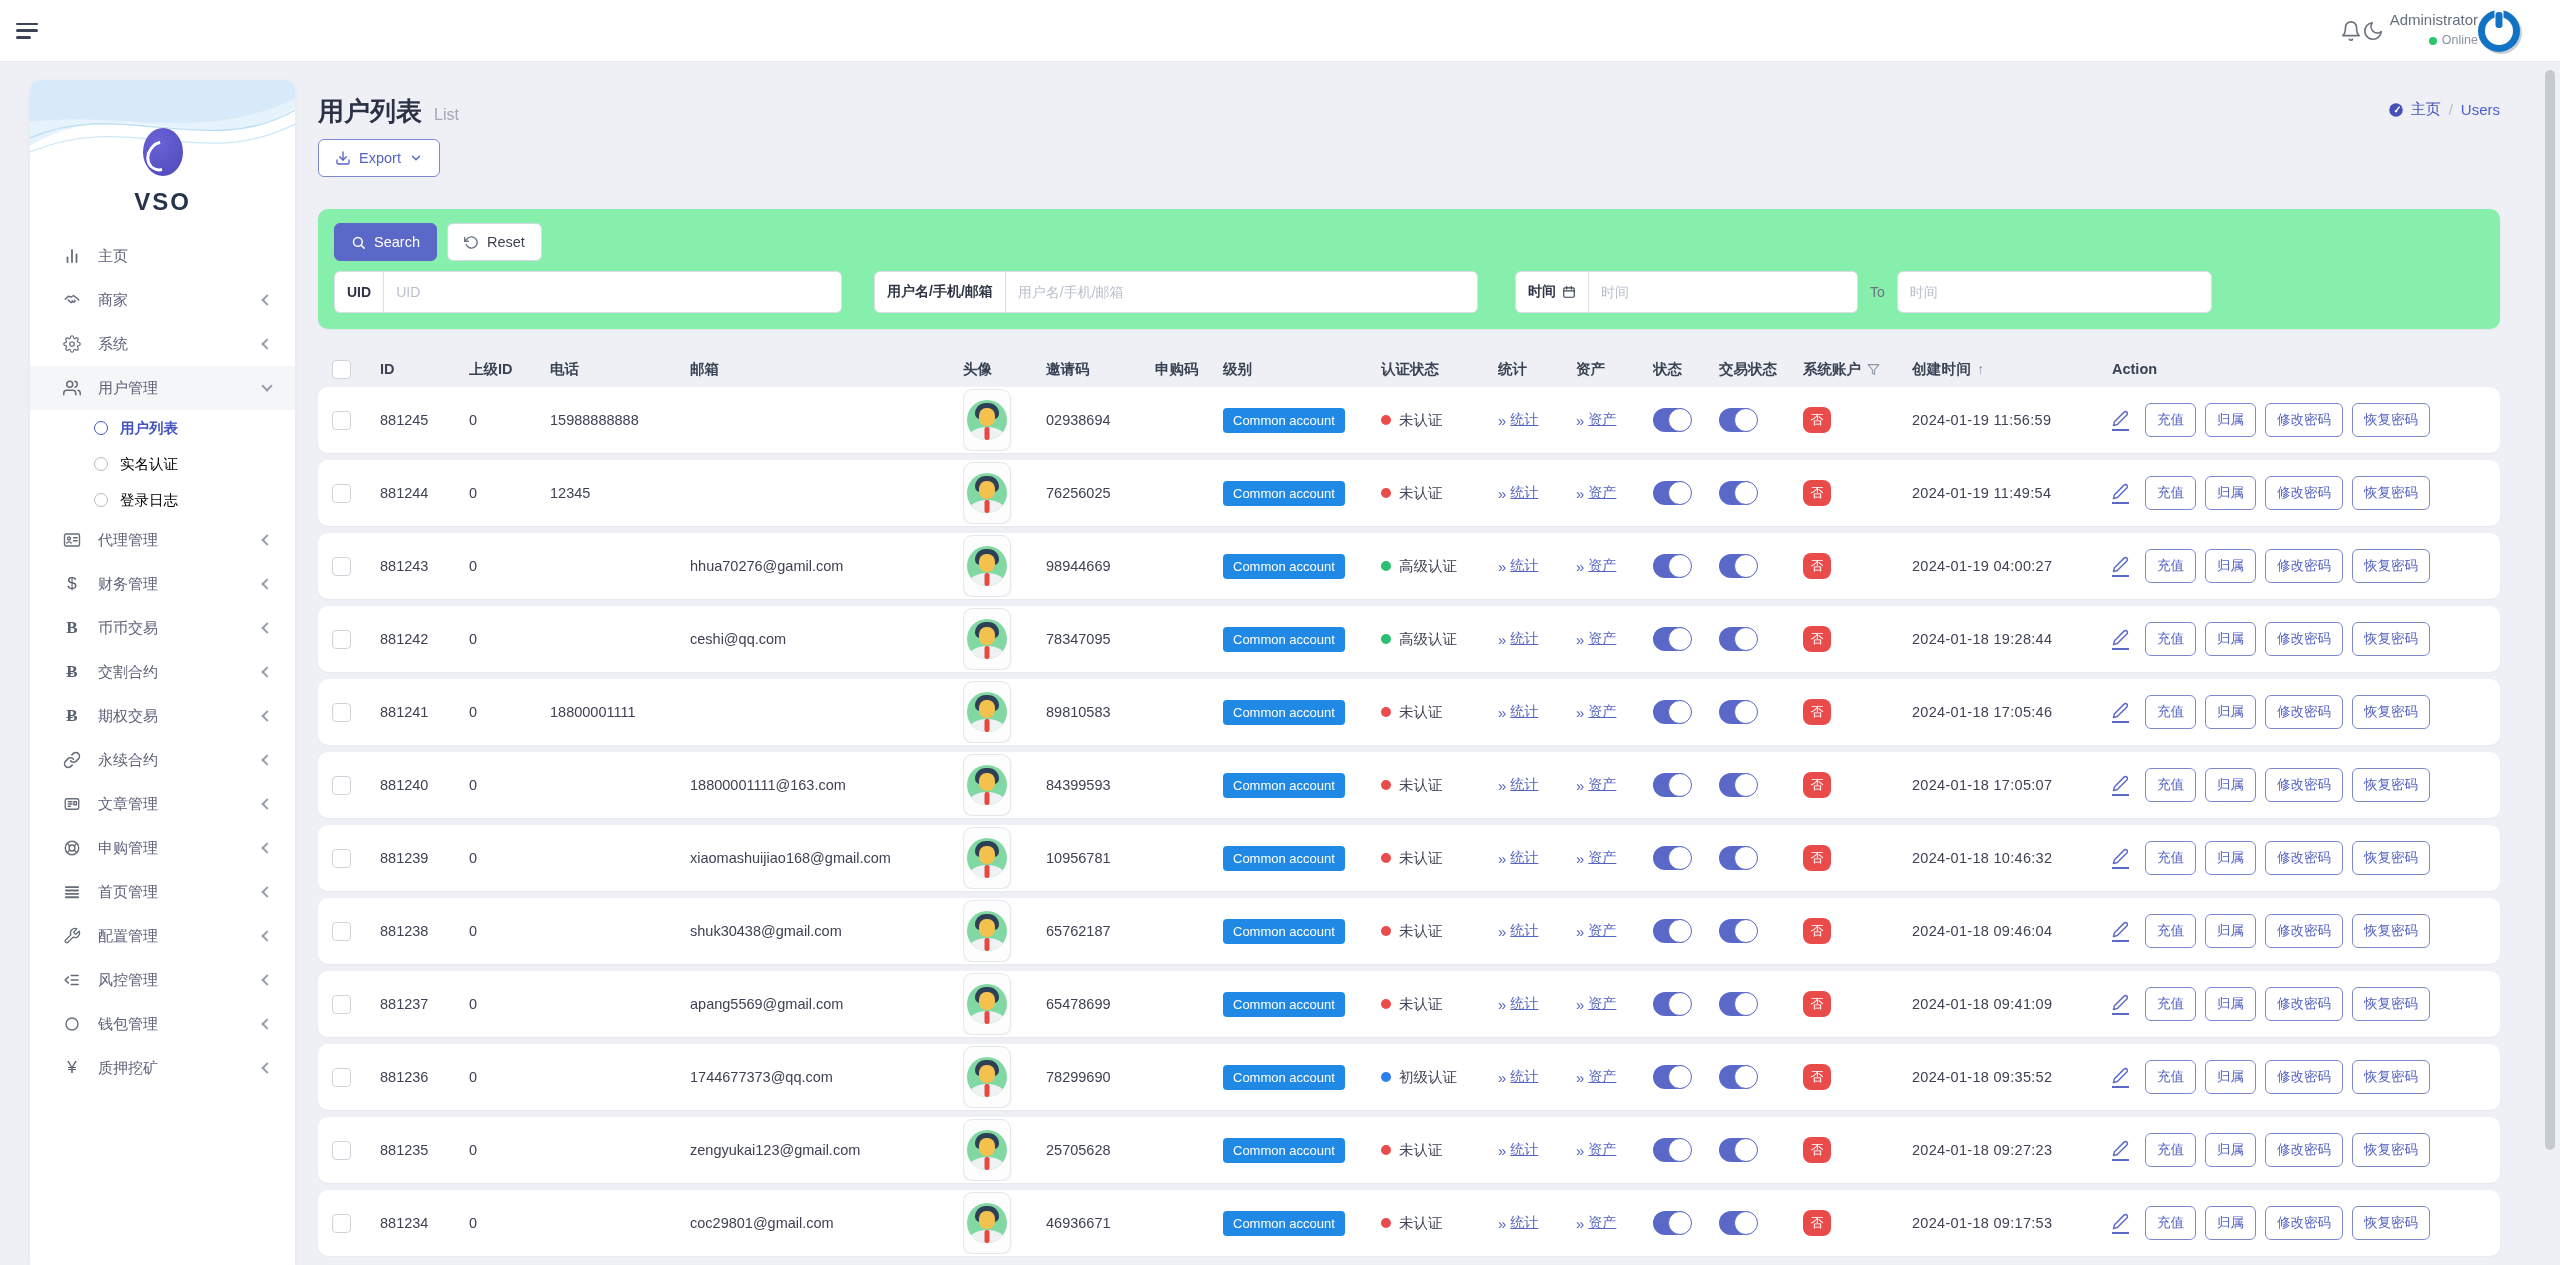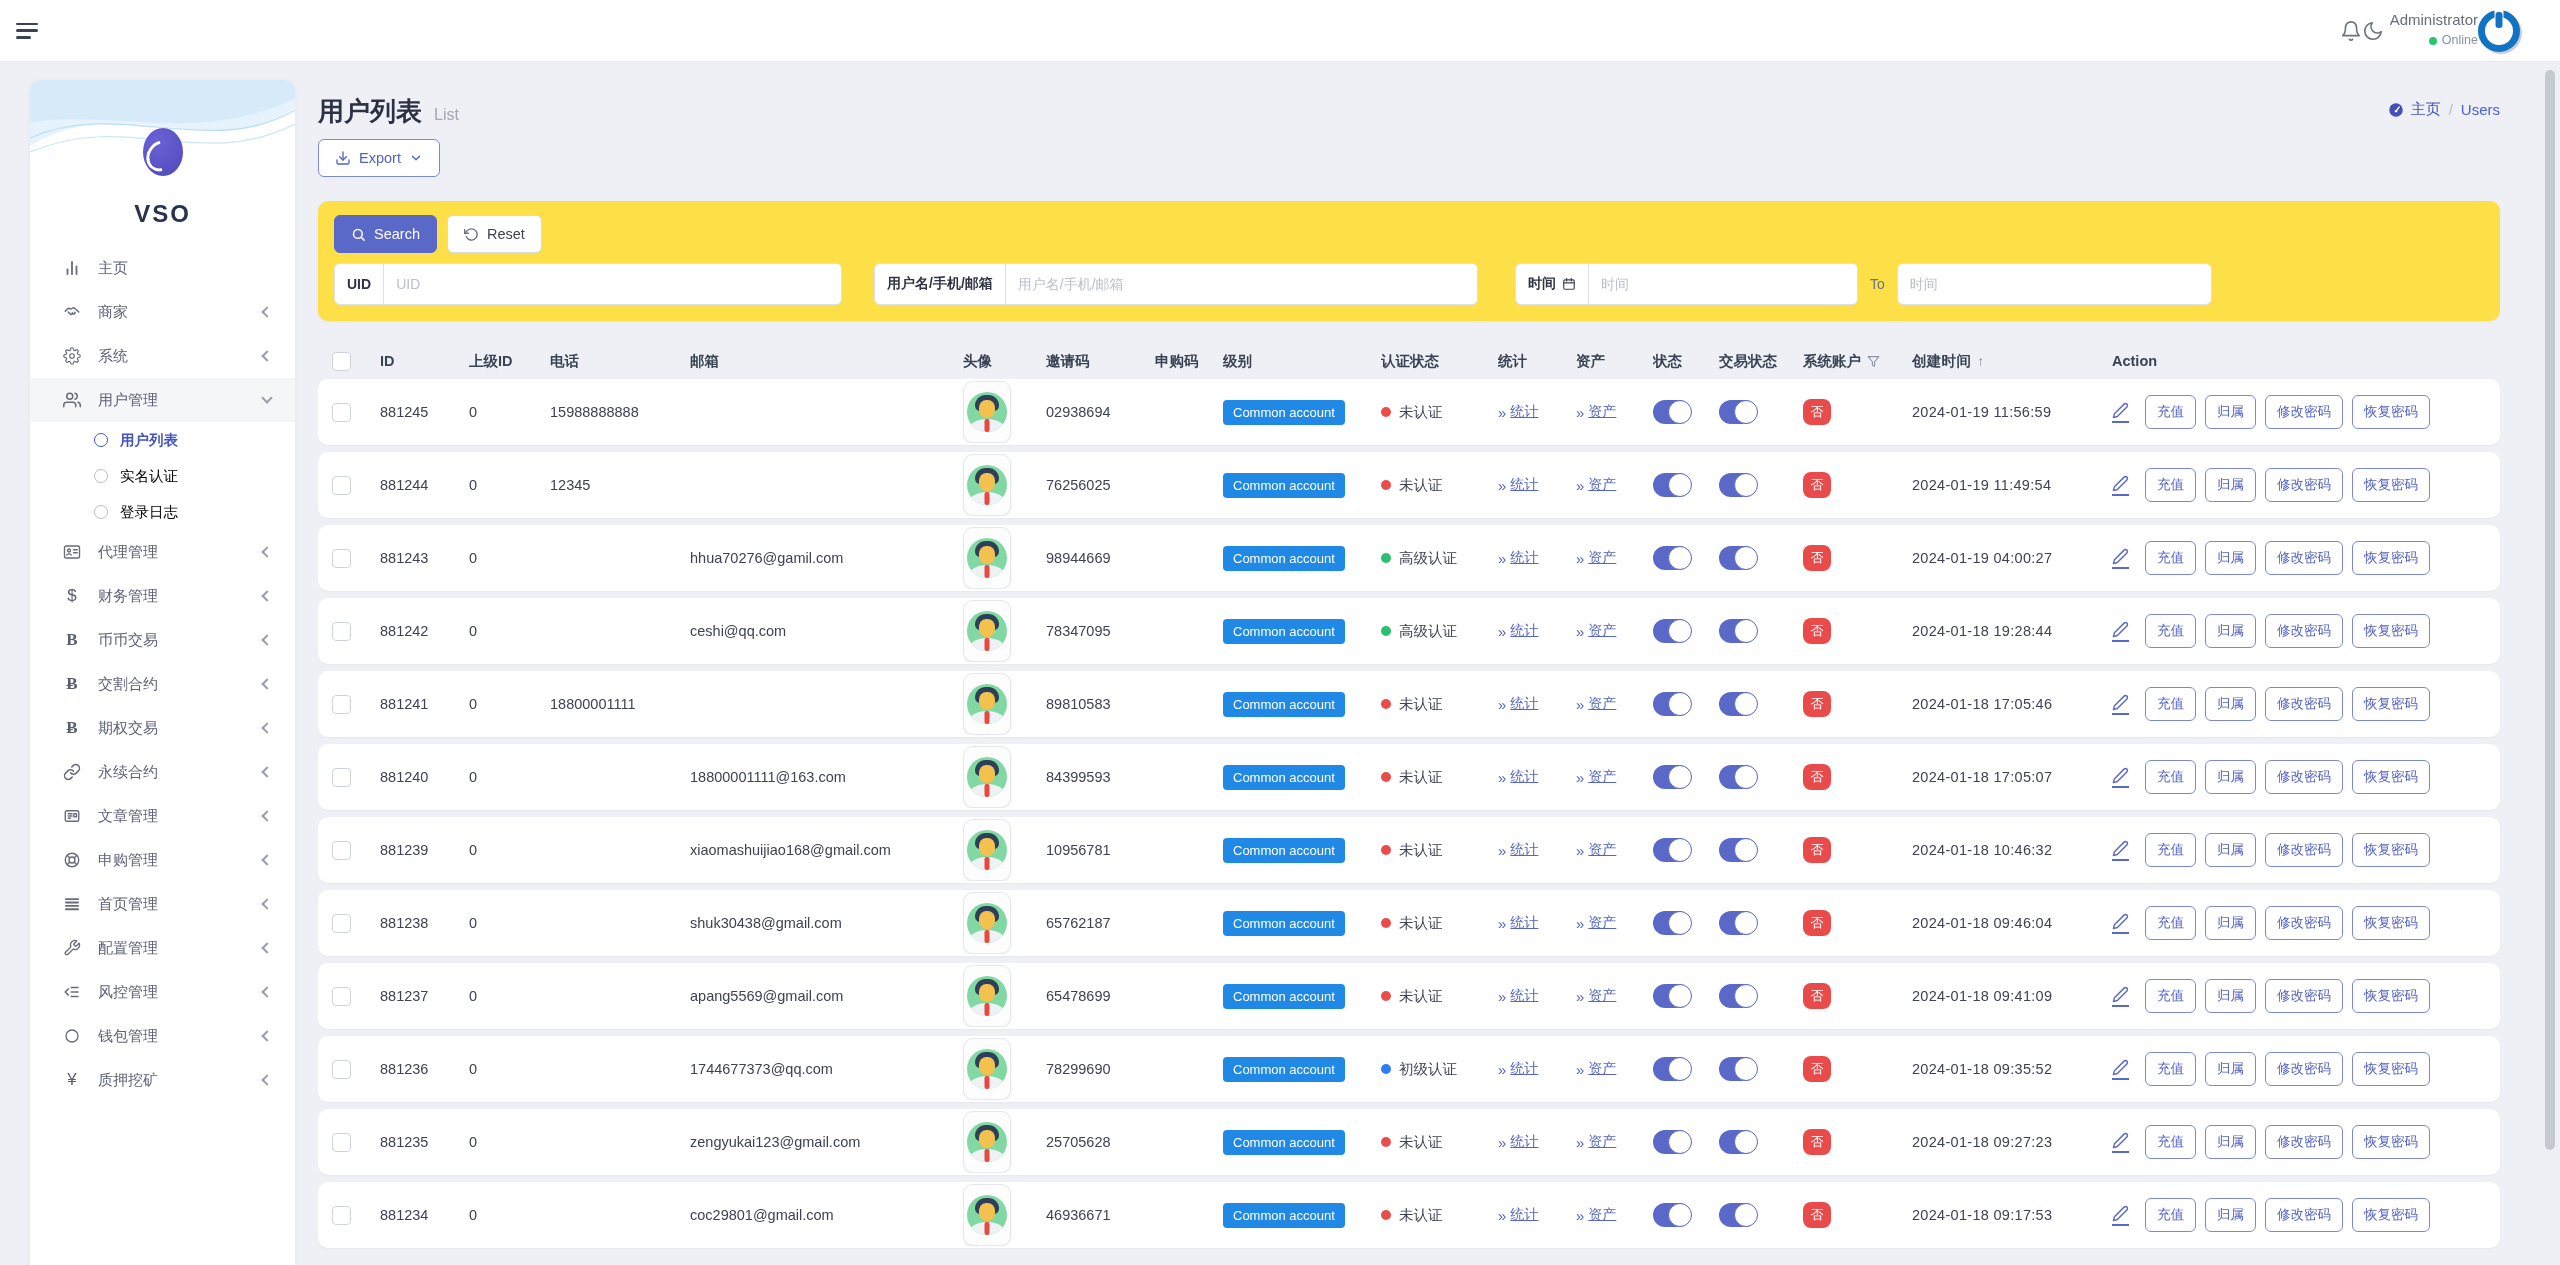--- a/index.html
+++ b/index.html
@@ -25,21 +25,21 @@
   .power-avatar::after { content:''; position:absolute; top:-5px; left:50%; transform:translateX(-50%); width:7px; height:16px; background:#1273c4; border-radius:3px; }
 
   
   .sidebar { position:absolute; left:30px; top:80px; width:265px; height:1185px; background:#fff;
     border-radius:10px 10px 0 0; box-shadow:0 2px 6px rgba(40,50,80,.05); overflow:hidden; }
   .side-deco { position:absolute; left:0; top:0; width:265px; height:100px; pointer-events:none; }
   .logo-wrap { position:relative; text-align:center; padding-top:48px; }
   .logo-ellipse { width:40px; height:48px; margin:0 auto; background:radial-gradient(circle at 35% 30%, #6a63d8, #4f48b8); border-radius:50%; position:relative; overflow:hidden; }
   .logo-ellipse::after { content:''; position:absolute; left:4px; bottom:4px; width:22px; height:26px;
     border:3px solid #fff; border-radius:50%; border-top-color:transparent; border-right-color:transparent; transform:rotate(35deg); }
-  .logo-text { margin-top:24px; font-size:24px; font-weight:bold; letter-spacing:2px; color:#27324b; }
+  .logo-text { margin-top:12px; font-size:24px; font-weight:bold; letter-spacing:2px; color:#27324b; }
   .menu { list-style:none; margin-top:18px; }
   .mi-row { height:44px; display:flex; align-items:center; padding:0 24px 0 30px; cursor:pointer; }
   .mi.parent-active > .mi-row { background:#f5f6f8; }
   .mi-icon { width:24px; display:inline-flex; justify-content:center; color:#666c7a; flex:none; }
   .mi-glyph { font-size:17px; color:#595f6d; }
   .mi-glyph.serif { font-family:"Liberation Serif","DejaVu Serif",serif; font-weight:bold; }
   .mi-label { margin-left:14px; font-size:15px; color:#5e6278; flex:1; }
   .mi-chev { width:8px; height:8px; border-top:2px solid #9aa0ac; border-right:2px solid #9aa0ac; display:inline-block; flex:none; }
   .mi-chev.left { transform:rotate(-135deg); }
   .mi-chev.down { transform:rotate(135deg); margin-top:-4px; }
@@ -63,21 +63,21 @@
 
   .toolbar-row { display:flex; justify-content:space-between; align-items:center; margin-top:10px; }
   .tb-left { display:flex; gap:12px; }
   .btn { height:38px; border-radius:6px; font-size:14.5px; display:inline-flex; align-items:center; gap:8px;
     padding:0 16px; cursor:pointer; background:#fff; border:1px solid #7d89cf; color:#5462c2;
     font-family:"Liberation Sans","DejaVu Sans",sans-serif; }
   .btn svg { flex:none; }
   .btn.primary { background:#5a68c8; border-color:#5a68c8; color:#fff; }
   .btn.neutral { border-color:#d5d9e0; color:#3f4254; }
 
-  .search-card { margin-top:24px; background:#fde047; border-radius:10px; padding:14px 16px 16px;
+  .search-card { margin-top:32px; background:#86efac; border-radius:10px; padding:14px 16px 16px;
     box-shadow:0 1px 3px rgba(40,50,80,.05); }
   .search-btn-row { display:flex; gap:10px; }
   .input-row { display:flex; align-items:center; margin-top:10px; }
   .igroup { display:flex; align-items:stretch; height:42px; border:1px solid #dcdfe6; border-radius:6px; background:#fff; overflow:hidden; }
   .ilabel { display:flex; align-items:center; gap:6px; padding:0 12px; font-size:14px; font-weight:bold; color:#2f3545;
     border-right:1px solid #dcdfe6; white-space:nowrap; }
   .igroup input { border:none; outline:none; padding:0 12px; font-size:14px; color:#3f4254; flex:1; min-width:0;
     font-family:"Liberation Sans","DejaVu Sans",sans-serif; }
   .igroup input::placeholder { color:#b9bfca; }
   .g-uid { width:508px; }

